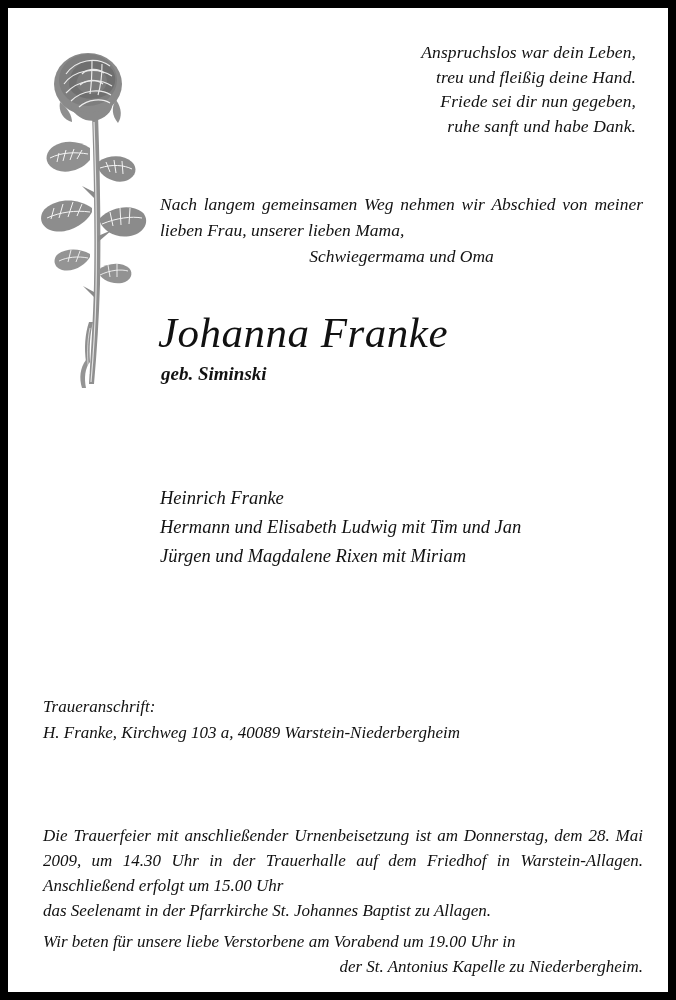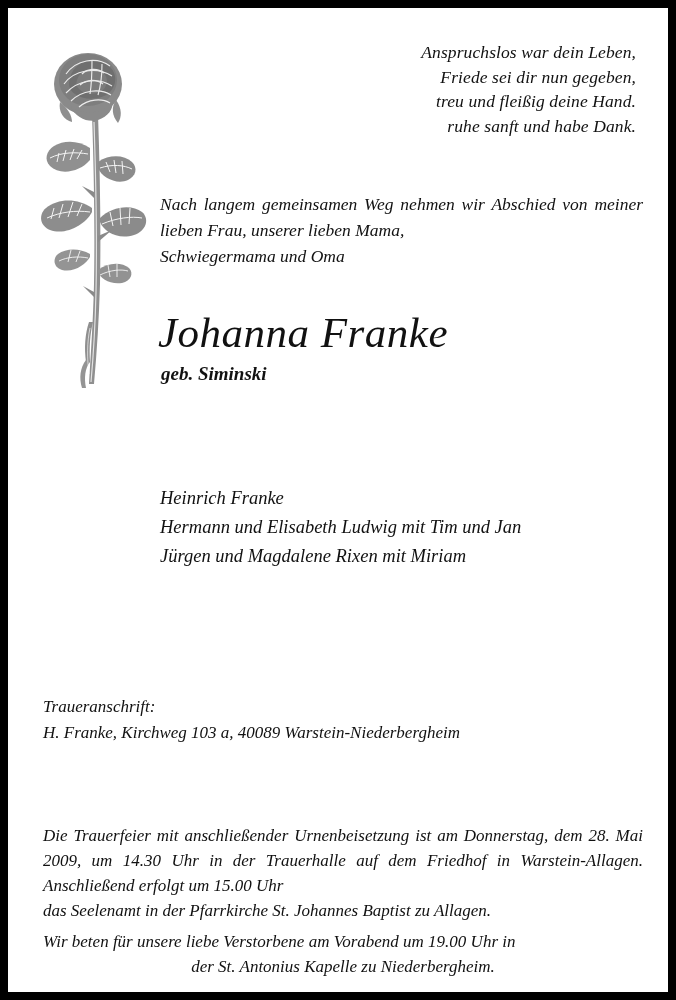--- a/index.html
+++ b/index.html
@@ -59,21 +59,21 @@
     left: 152px;
     top: 183px;
     width: 483px;
     font-style: italic;
     font-size: 17.5px;
     line-height: 26px;
     text-align: justify;
     text-justify: inter-word;
   }
   .intro p { text-align: justify; }
-  .intro p:last-child { text-align: left; }
+  .intro p:last-child { text-align: center; }
 
   
   .name-block {
     position: absolute;
     left: 150px;
     top: 300px;
     width: 490px;
   }
   .deceased-name {
     font-style: italic;
@@ -142,21 +142,21 @@
   .prayer {
     position: absolute;
     left: 35px;
     top: 921px;
     width: 600px;
     font-style: italic;
     font-size: 17px;
     line-height: 25px;
     text-align: justify;
   }
-  .prayer p.last-line { text-align: center; }
+  .prayer p.last-line { text-align: right; }
 </style>
 </head>
 <body>
 
 <div id="obituary">
   <div class="inner">
 
     <div class="rose-art">
       <svg viewBox="0 0 130 370" xmlns="http://www.w3.org/2000/svg">
         <g stroke="none">
@@ -252,22 +252,22 @@
           <path d="M64 338 C58 346 57 356 60 366 L64 366 C62 356 63 346 68 340 Z" fill="#949494"></path>
           <g stroke="#ffffff" stroke-width=".9" fill="none" opacity=".7">
             <path d="M68 306 C65 320 65 336 67 352"></path>
           </g>
         </g>
       </svg>
     </div>
 
     <div class="verse">
       <div>Anspruchslos war dein Leben,</div>
+      <div>treu und fleißig deine Hand.</div>
       <div>Friede sei dir nun gegeben,</div>
-      <div>treu und fleißig deine Hand.</div>
       <div>ruhe sanft und habe Dank.</div>
     </div>
 
     <div class="intro">
       <p>Nach langem gemeinsamen Weg nehmen wir Abschied von meiner lieben Frau, unserer lieben Mama,</p>
       <p>Schwiegermama und Oma</p>
     </div>
 
     <div class="name-block">
       <div class="deceased-name">Johanna Franke</div>

